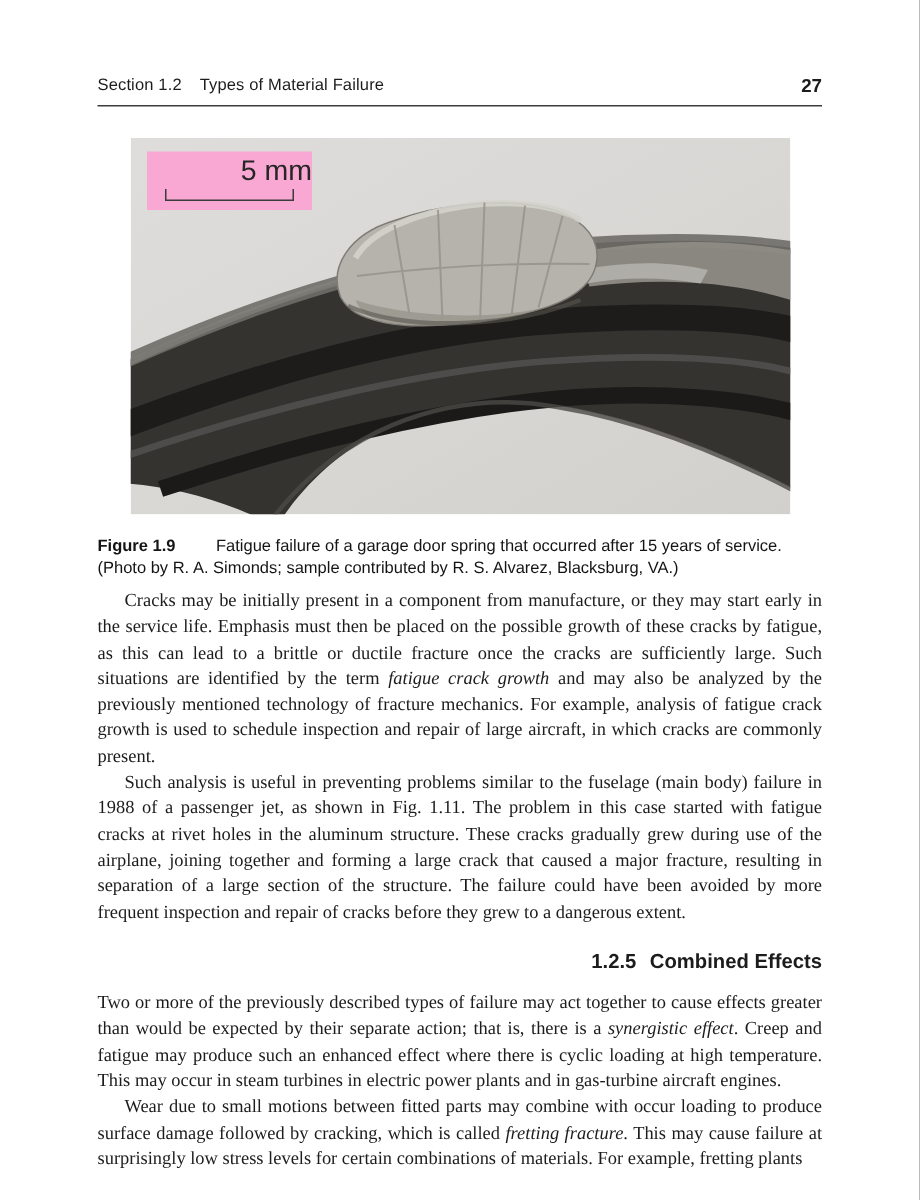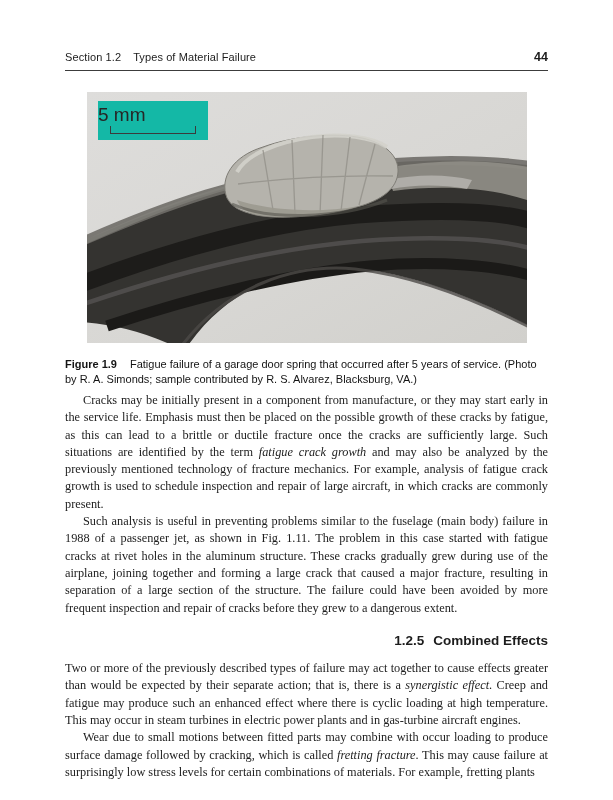--- a/index.html
+++ b/index.html
@@ -24,40 +24,40 @@
   .header .left .sec{margin-right:12px;}
   .header .pagenum{font-weight:bold;font-size:12.5px;}
   
   .photo{
     position:absolute;left:87px;top:92px;width:440px;height:251px;
     overflow:hidden;
   }
   .photo svg{display:block;}
   .scalebox{
     position:absolute;left:11px;top:9px;width:110px;height:39px;
-    background:#14b8a6;
-    text-align:left;
+    background:#f9a8d4;
+    text-align:right;
     font-family:"Liberation Sans", sans-serif;
   }
   .scalebox .scaletext{
     font-size:19px;line-height:23px;color:#262626;margin-top:2px;
   }
   .scalebox .bracket{
     width:84px;height:7px;margin:0 auto;
     border-left:1.5px solid #3b3b3b;
     border-right:1.5px solid #3b3b3b;
     border-bottom:1.5px solid #3b3b3b;
   }
   
   .caption{
     position:absolute;left:65px;top:357px;width:483px;
     font-family:"Liberation Sans", sans-serif;
     font-size:11px;line-height:14.5px;color:#141414;
   }
-  .caption .cap-label{font-weight:bold;margin-right:13px;}
+  .caption .cap-label{font-weight:bold;margin-right:27px;}
   
   .bodytext{
     position:absolute;left:65px;top:392px;width:483px;
     font-size:12.3px;line-height:17.3px;
     text-align:justify;
   }
   .bodytext p{margin:0;}
   .bodytext p.indent{text-indent:18px;}
   .subheading{
     font-family:"Liberation Sans", sans-serif;
@@ -69,21 +69,21 @@
 </style>
 </head>
 <body>
 
 <div class="page">
 
   <div class="header">
     <div class="left">
       <span class="sec">Section 1.2</span><span>Types of Material Failure</span>
     </div>
-    <div class="pagenum">44</div>
+    <div class="pagenum">27</div>
   </div>
 
   <div class="photo">
     <svg width="440" height="251" viewBox="0 0 440 251" xmlns="http://www.w3.org/2000/svg">
       <defs>
         <linearGradient id="bgGrad" x1="0" y1="0" x2="1" y2="1">
           <stop offset="0" stop-color="#dedddb"></stop>
           <stop offset="0.55" stop-color="#d8d7d4"></stop>
           <stop offset="1" stop-color="#d1d0cc"></stop>
         </linearGradient>
@@ -113,21 +113,21 @@
       <path fill="none" stroke="#57554f" stroke-width="3" opacity="0.6" d="M 145 112 C 180 128, 250 128, 300 108"></path>
     </svg>
 
     <div class="scalebox">
       <div class="scaletext">5 mm</div>
       <div class="bracket"></div>
     </div>
   </div>
 
   <div class="caption">
-    <span class="cap-label">Figure 1.9</span><span>Fatigue failure of a garage door spring that occurred after 5 years of service. (Photo by R. A. Simonds; sample contributed by R. S. Alvarez, Blacksburg, VA.)</span>
+    <span class="cap-label">Figure 1.9</span><span>Fatigue failure of a garage door spring that occurred after 15 years of service. (Photo by R. A. Simonds; sample contributed by R. S. Alvarez, Blacksburg, VA.)</span>
   </div>
 
   <div class="bodytext">
     <div>
         <p class="indent"><span>Cracks may be initially present in a component from manufacture, or they may start early in the service life. Emphasis must then be placed on the possible growth of these cracks by fatigue, as this can lead to a brittle or ductile fracture once the cracks are sufficiently large. Such situations are identified by the term </span><i>fatigue crack growth</i><span> and may also be analyzed by the previously mentioned technology of fracture mechanics. For example, analysis of fatigue crack growth is used to schedule inspection and repair of large aircraft, in which cracks are commonly present.</span></p>
         <p class="indent"><span>Such analysis is useful in preventing problems similar to the fuselage (main body) failure in 1988 of a passenger jet, as shown in Fig. 1.11. The problem in this case started with fatigue cracks at rivet holes in the aluminum structure. These cracks gradually grew during use of the airplane, joining together and forming a large crack that caused a major fracture, resulting in separation of a large section of the structure. The failure could have been avoided by more frequent inspection and repair of cracks before they grew to a dangerous extent.</span></p>
       </div>
     <h2 class="subheading">
       <span class="hnum">1.2.5</span><span>Combined Effects</span>
     </h2>

